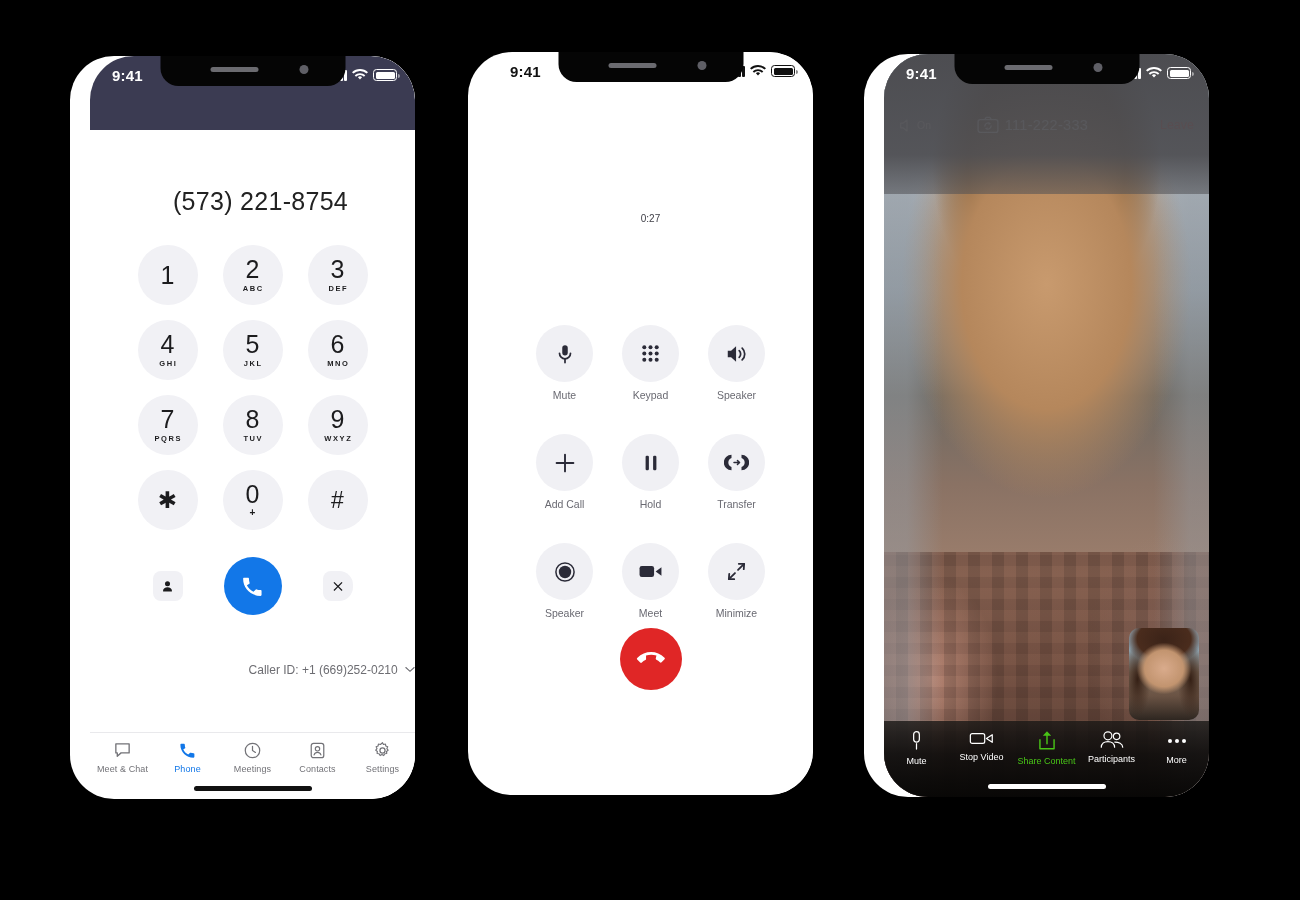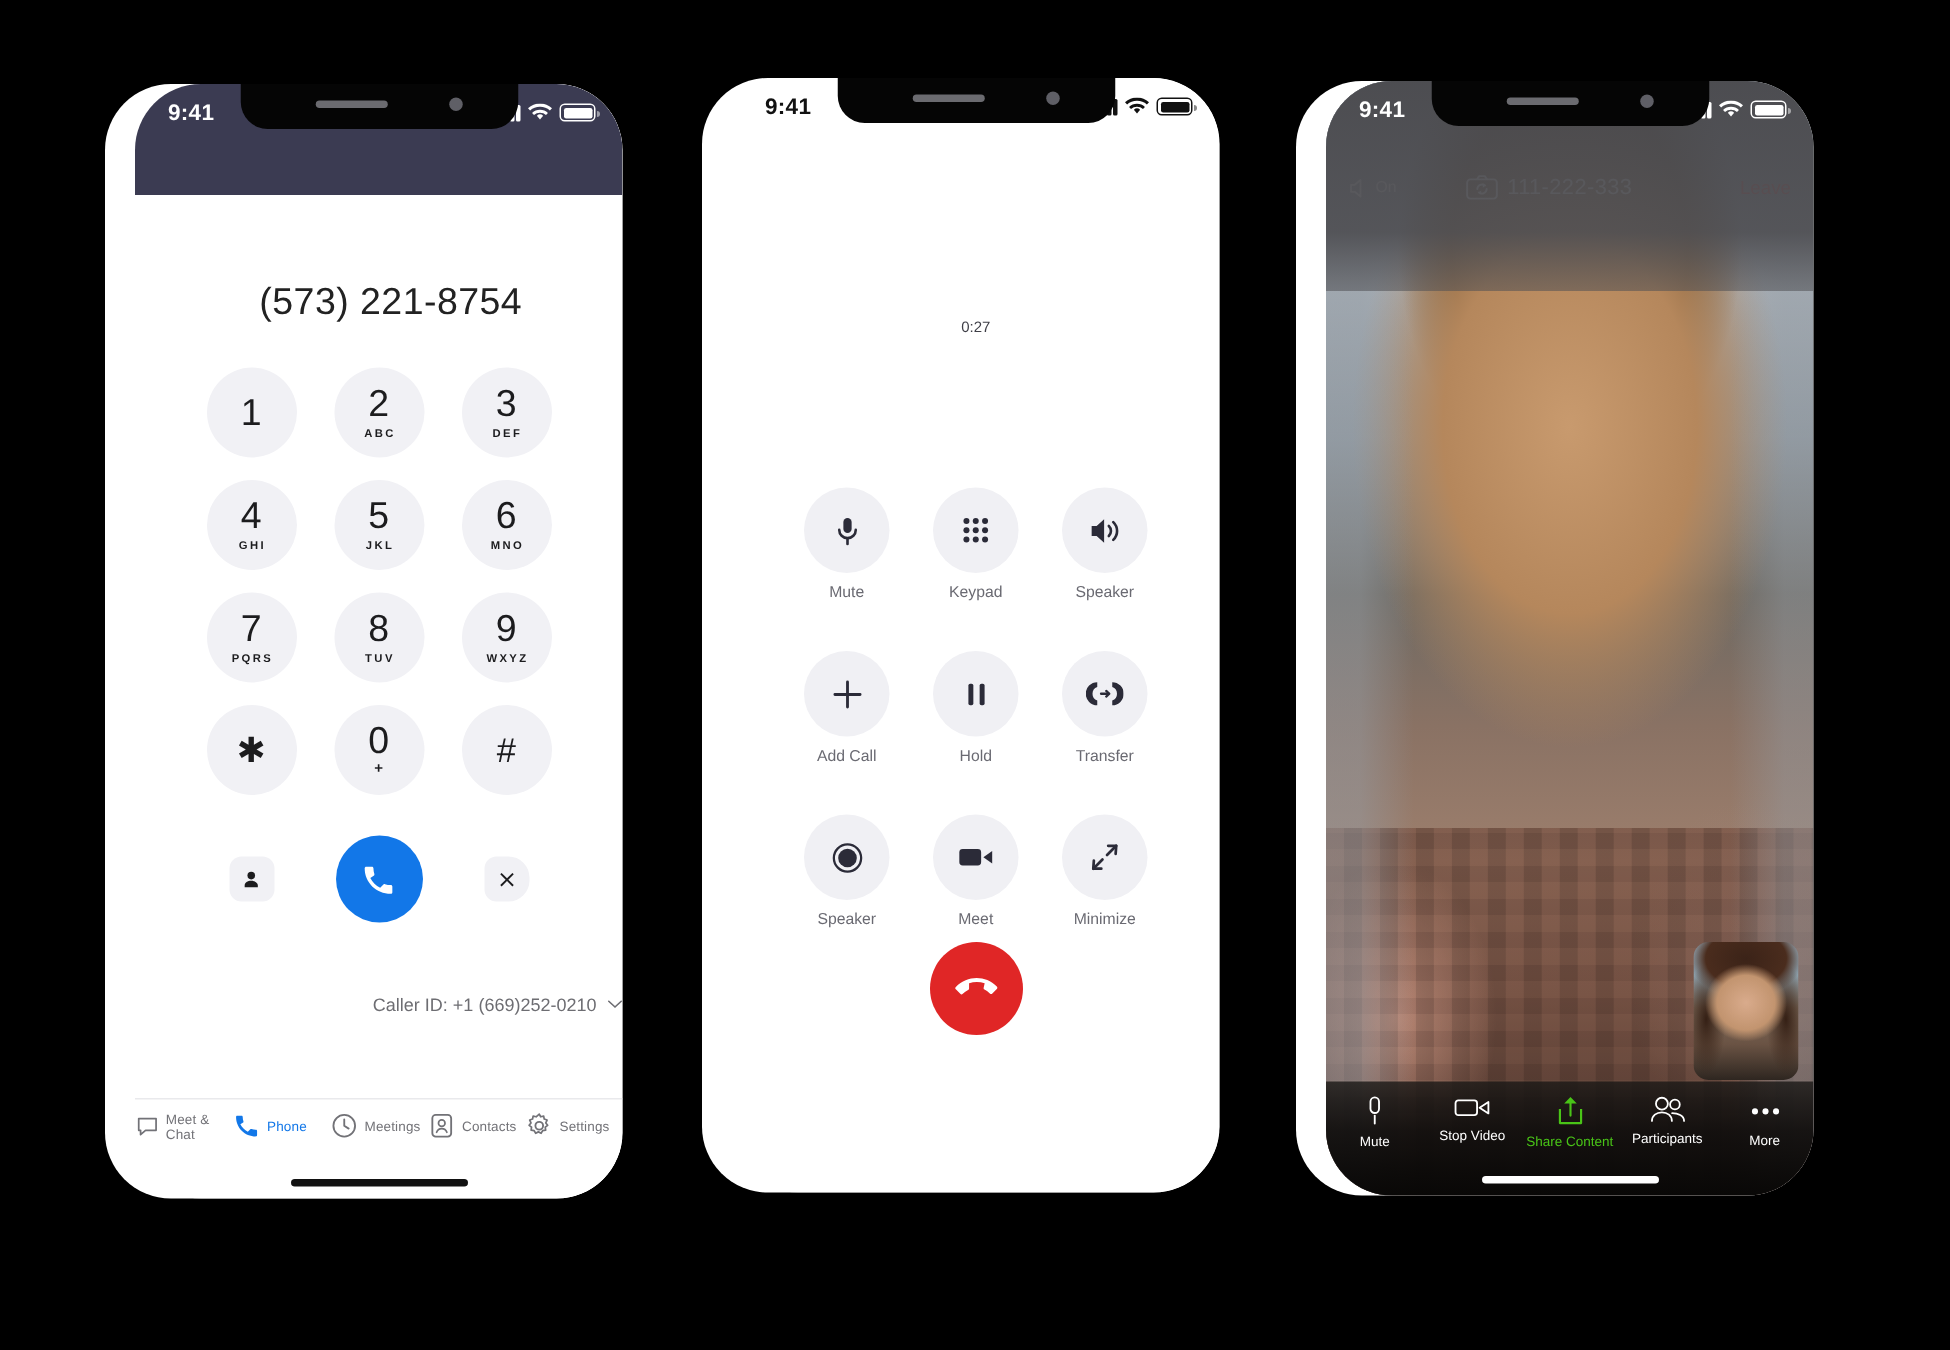--- a/index.html
+++ b/index.html
@@ -127,21 +127,21 @@
     position: absolute; top: 607px; left: 0; right: 0; text-align: right;
     font-size: 12px; color: #6d6d72;
   }
   .p1-callerid .chev { display: inline-block; margin-left: 4px; vertical-align: 1px; }
 
   .tabbar {
     position: absolute; bottom: 0; left: 0; right: 0; height: 67px;
     border-top: 1px solid #e9e9ec; background: #fff;
     display: flex; align-items: flex-start; padding-top: 8px;
   }
-  .tab { flex: 1; display: flex; flex-direction: row; align-items: center; gap: 4px; color: #727277; }
+  .tab { flex: 1; display: flex; flex-direction: column; align-items: center; gap: 4px; color: #727277; }
   .tab .tl { font-size: 9px; letter-spacing: .1px; }
   .tab.active { color: #1277e8; }
 
   
   #phone-2 .screen { background: #fff; color: #1c1c1e; }
   .p2-name {
     position: absolute; top: 131px; left: 0; right: 0; text-align: center;
     font-size: 21px; font-weight: bold; color: #1a1a28; letter-spacing: -.2px;
   }
   .p2-timer {

